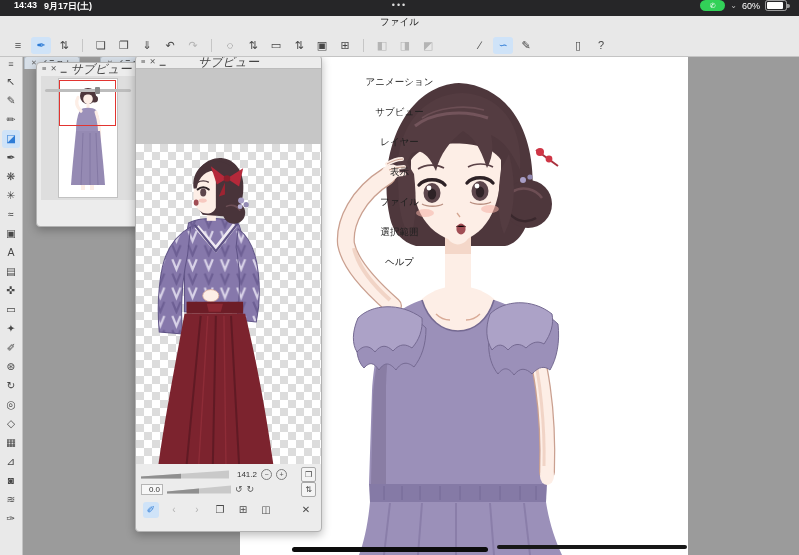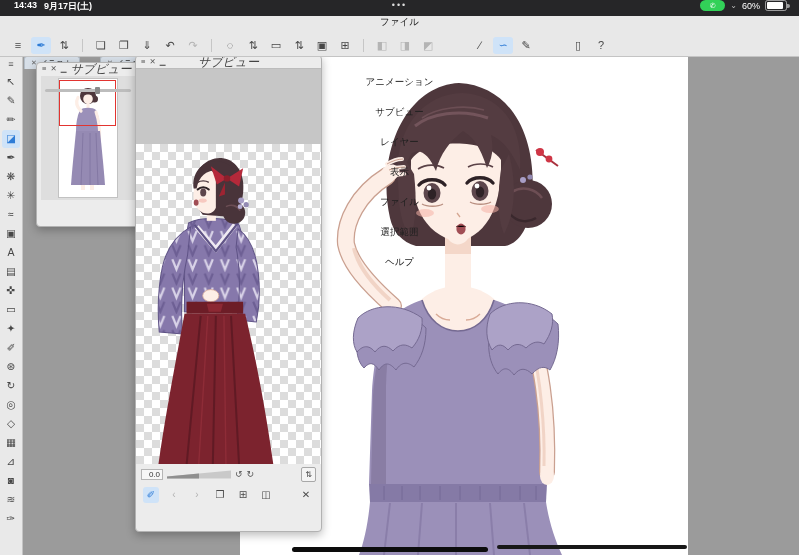--- a/index.html
+++ b/index.html
@@ -450,20 +450,29 @@
 
       <path d="M50,156 L106,156 L106,168 L50,168 Z" fill="#6d1d27"></path>
       <path d="M70,158 L86,158 L84,166 L72,166 Z" fill="#8c2833"></path>
       <path d="M48,168 C40,212 30,262 22,318 L136,318 C128,260 118,210 108,168 Z" fill="#7c232e"></path>
       <path d="M64,170 L50,318 M79,170 L76,318 M94,170 L102,318" stroke="#5c1922" stroke-width="2" fill="none" opacity="0.85"></path>
       <path d="M71,170 L62,318 M87,170 L89,318" stroke="#96303c" stroke-width="1.4" fill="none" opacity="0.7"></path>
     </svg>
   </div>
   <div class="sv-ctrl">
     <div class="sv-row">
+      <div class="wedge" style="width:88px">
+          <i style="width:45%"></i>
+        </div>
+      <span class="pval" style="min-width:24px">141.2</span>
+      <span class="circ">−</span>
+      <span class="circ">+</span>
+      <span class="sqbtn" style="margin-left:auto">❒</span>
+    </div>
+    <div class="sv-row">
       <span class="valbox">0.0</span>
       <div class="wedge" style="width:64px">
           <i style="width:50%"></i>
         </div>
       <span class="rbtn">↺</span>
       <span class="rbtn">↻</span>
       <span class="sqbtn" style="margin-left:auto">⇅</span>
     </div>
     <div class="sv-foot" id="subview-footer">
         <div class="fico selected">

